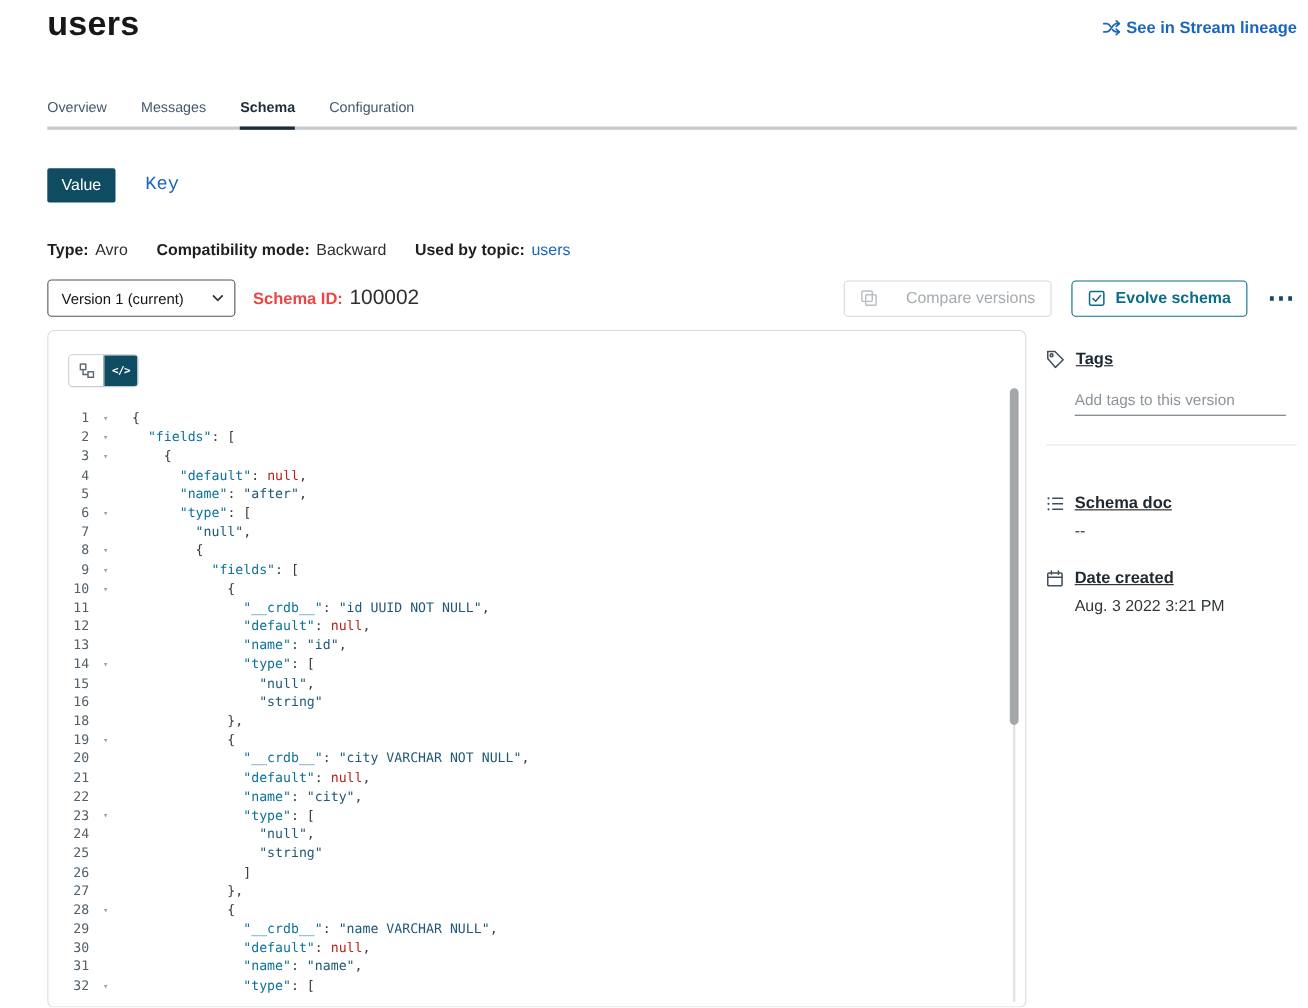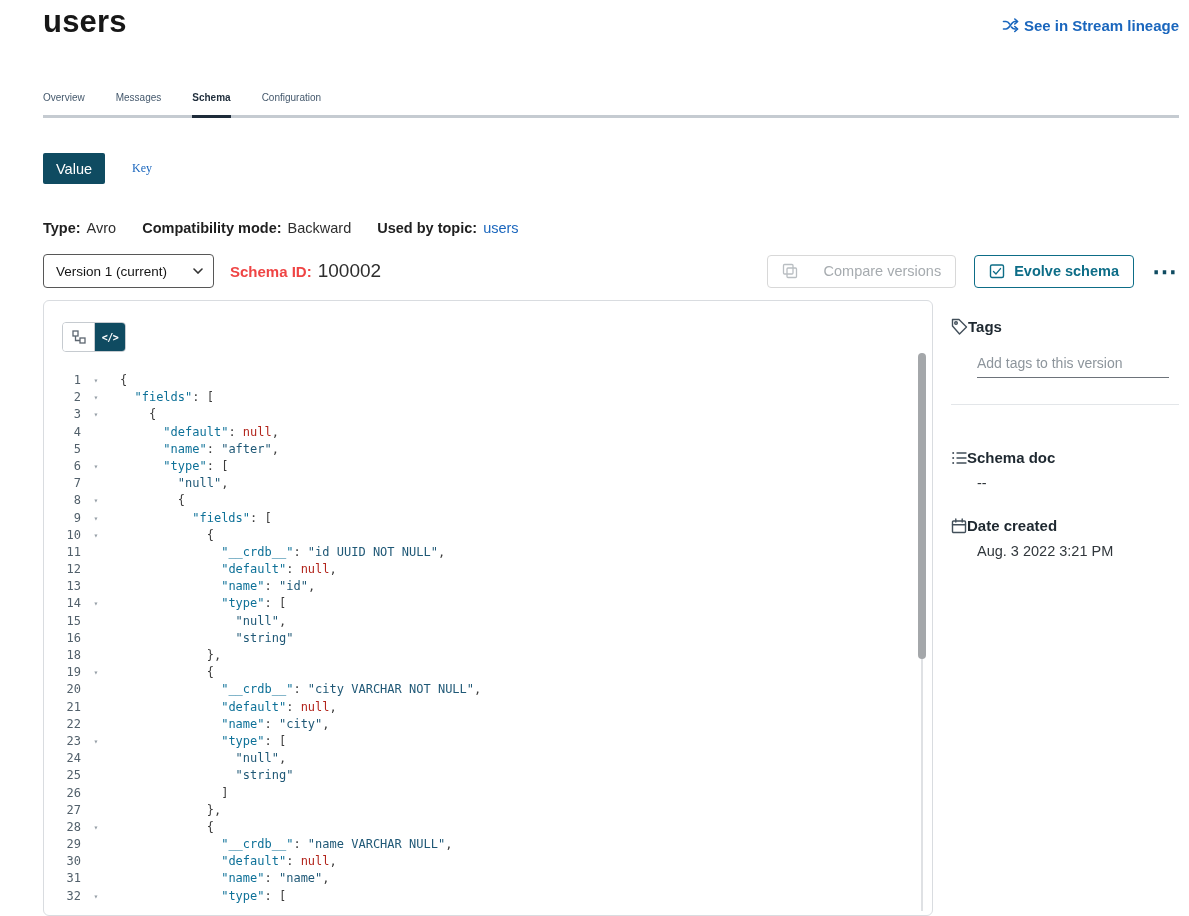--- a/index.html
+++ b/index.html
@@ -18,28 +18,28 @@
   html,body{margin:0;padding:0;}
   body{width:1189px;height:916px;overflow:hidden;background:#fff;font-family:"Liberation Sans",sans-serif;color:#222;}
   .page{position:relative;width:1189px;height:916px;background:#fff;overflow:hidden;margin-left:16px;}
 
   .title{position:absolute;left:27px;top:4px;margin:0;font-size:31px;font-weight:800;color:#171717;letter-spacing:.2px;}
 
   .lineage{position:absolute;top:16px;right:26px;display:flex;align-items:center;gap:4px;color:var(--link);font-size:15px;font-weight:600;cursor:pointer;text-decoration:none;}
   .lineage svg{stroke:var(--link);}
 
   .tabs{position:absolute;left:27px;top:90px;display:flex;gap:31px;}
-  .tab{font-size:10px;line-height:16px;color:var(--tab);padding-bottom:9px;position:relative;cursor:pointer;}
+  .tab{font-size:13px;line-height:16px;color:var(--tab);padding-bottom:9px;position:relative;cursor:pointer;}
   .tab.active{color:var(--tab-active);font-weight:600;}
   .tab.active::after{content:"";position:absolute;left:0;bottom:-3px;width:100%;height:3px;background:var(--tab-active);z-index:2;}
   .tabs-rule{position:absolute;left:27px;right:26px;top:115px;height:3px;background:#c5cbd1;}
 
   .toggle-row{position:absolute;left:27px;top:153px;display:flex;align-items:center;gap:27px;}
   .value-btn{height:31px;padding:0 13px;background:var(--dark);color:#fff;border:none;border-radius:2px;font-size:14.5px;font-family:inherit;cursor:pointer;}
-  .key-btn{background:none;border:none;color:var(--link);font-size:12px;font-weight:500;font-family:Liberation Serif, serif;cursor:pointer;padding:0;}
+  .key-btn{background:none;border:none;color:var(--link);font-size:17px;font-weight:500;font-family:Liberation Mono, monospace;cursor:pointer;padding:0;}
 
   .meta-row{position:absolute;left:27px;top:220px;font-size:14.5px;color:#2e2e2e;display:flex;align-items:center;}
   .meta-label{font-weight:700;color:#1f1f1f;margin-right:6px;}
   .meta-label.ml{margin-left:26px;}
   .meta-link{color:var(--link);cursor:pointer;text-decoration:none;}
 
   .controls-row{position:absolute;left:27px;right:26px;top:254px;display:flex;align-items:center;}
   .select-wrap{position:relative;width:171px;height:34px;}
   .select-wrap select{width:100%;height:100%;border:1px solid #575757;border-radius:4px;font-size:13.5px;font-family:inherit;padding:0 28px 0 12px;color:#151515;background:#fff;appearance:none;-webkit-appearance:none;cursor:pointer;}
   .chev{position:absolute;right:11px;top:14px;pointer-events:none;}
@@ -68,21 +68,21 @@
   .ct{margin-left:18px;}
   .tok-k{color:var(--tok-key);}
   .tok-s{color:var(--tok-str);}
   .tok-u{color:var(--tok-null);}
   .tok-p{color:var(--tok-punc);}
 
   .sb-track{position:absolute;top:52px;bottom:4px;right:9px;width:2px;background:#dfe1e4;}
   .sb-thumb{position:absolute;top:52px;right:6px;width:8px;height:306px;background:#a4a7aa;border-radius:4px;cursor:pointer;}
 
   .sidebar{position:absolute;left:935px;right:26px;top:318px;}
-  .sb-head{display:flex;align-items:flex-end;}
+  .sb-head{display:flex;align-items:flex-end;gap:10px;text-decoration:underline;}
   .sb-head h3{margin:0;font-size:15px;font-weight:700;color:#1e2830;}
   .sb-head svg{flex:none;stroke:#424f5a;}
   .tags-input{display:block;margin:16px 0 0 26px;width:192px;border:none;border-bottom:1px solid #6d737a;font-size:14px;font-family:inherit;padding:4px 0 6px;color:#333;outline:none;background:none;}
   .tags-input::placeholder{color:#8d959c;}
   .sb-divider{margin-top:26px;height:1px;background:#e3e6e9;}
   .sb-section.gap{margin-top:44px;}
   .sb-value{margin:9px 0 26px 26px;font-size:14.5px;color:#31373c;}
 </style>
 </head>
 <body>

